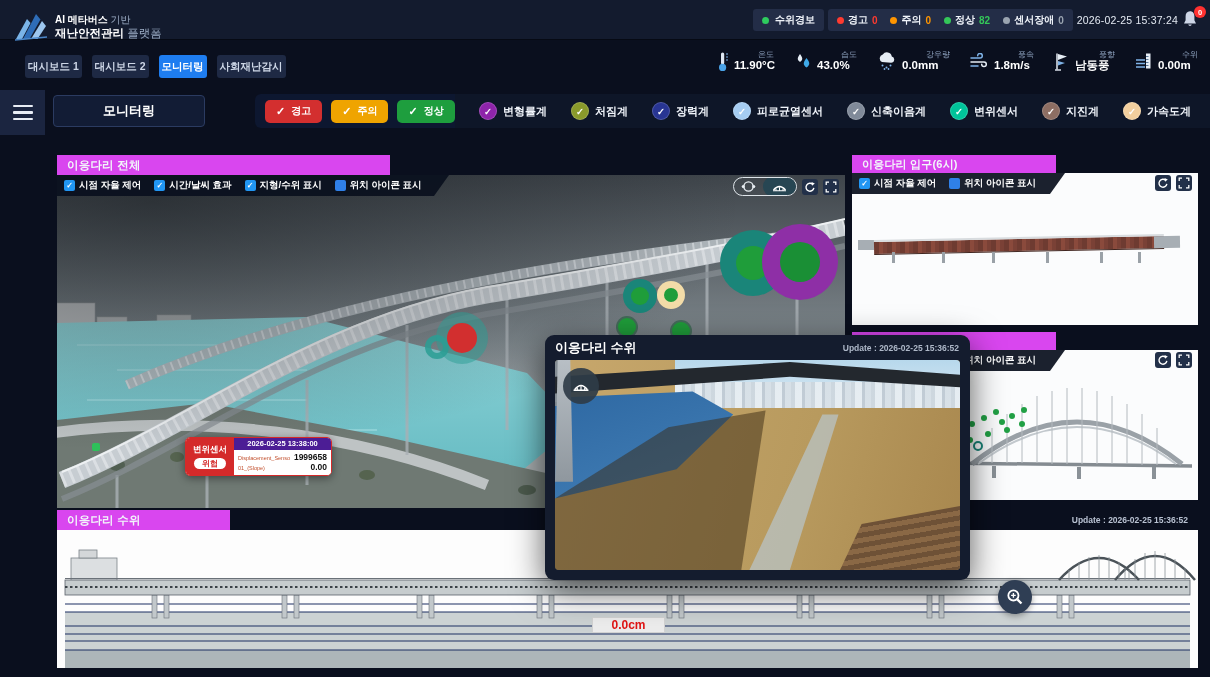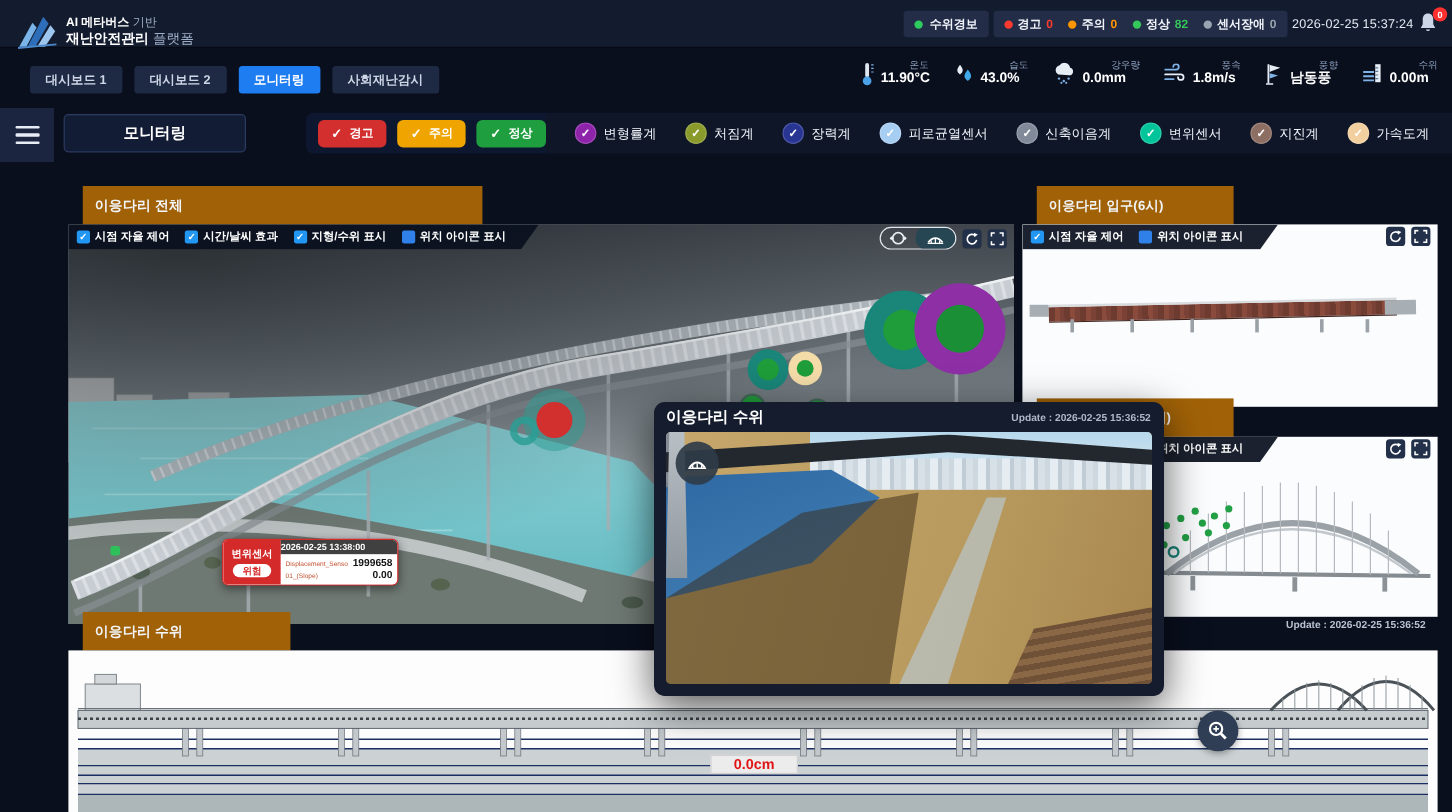--- a/index.html
+++ b/index.html
@@ -22,44 +22,44 @@
   .al-group { display:flex; gap:13px; }
   .al-item { display:flex; align-items:center; gap:4px; }
   .al-count { font-weight:bold; }
   .datetime { font-size:10.5px; color:#e3e9f2; letter-spacing:.2px; }
   .bell { position:relative; width:18px; height:20px; cursor:pointer; }
   .bell-badge { position:absolute; top:-4px; right:-6px; min-width:12px; height:12px; border-radius:6px; background:#ff3130; color:#fff; font-size:7.5px; font-weight:bold; display:flex; align-items:center; justify-content:center; padding:0 2px; }
 
   
   .tabrow { position:absolute; left:0; top:40px; width:1210px; height:50px; }
   .tabs { position:absolute; left:25px; top:15px; display:flex; gap:10px; }
-  .tab { height:23px; padding:0 13px; background:#1e2944; color:#cdd6e6; border:none; border-radius:3px; font-size:10.5px; font-weight:bold; font-family:inherit; cursor:pointer; }
+  .tab { height:23px; padding:0 3px; background:#1e2944; color:#cdd6e6; border:none; border-radius:3px; font-size:10.5px; font-weight:bold; font-family:inherit; cursor:pointer; }
   .tab.active { background:#1e7df0; color:#fff; }
   .weather { position:absolute; right:12px; top:10px; display:flex; align-items:center; gap:20px; }
   .w-item { display:flex; align-items:center; gap:5px; }
   .w-txt { display:flex; flex-direction:column; line-height:1.15; }
   .w-label { font-size:8px; color:#8fa3c0;margin-left:24px; }
   .w-value { font-size:11.5px; color:#fff; font-weight:bold; }
 
   
   .rail { position:absolute; left:0; top:90px; width:45px; height:45px; background:#1b2540; display:flex; align-items:center; justify-content:center; cursor:pointer; }
   .hamb { display:flex; flex-direction:column; gap:4px; }
   .hamb span { width:20px; height:2.5px; background:#e8edf5; border-radius:1px; }
   .page-title { position:absolute; left:53px; top:95px; width:152px; height:32px; background:#121c35; border:1px solid #2b3b61; border-radius:4px; display:flex; align-items:center; justify-content:center; font-size:13px; font-weight:bold; color:#fff; }
   .stat-filters { position:absolute; left:255px; top:94px; height:34px; background:#0d1730; border-radius:6px; display:flex; align-items:center; gap:9px; padding:0 10px; }
   .sf-btn { height:23px; border:none; border-radius:5px; display:flex; align-items:center; gap:6px; padding:0 11px; font-size:10px; font-weight:bold; color:#fff; font-family:inherit; cursor:pointer; }
   .sf-check { font-size:11px; font-weight:bold; color:#fff; }
   .sensor-bar { position:absolute; left:455px; top:94px; right:0; height:34px; background:#0e1628; display:flex; align-items:center; gap:24px; padding-left:24px; }
   .sn-item { display:flex; align-items:center; gap:6px; cursor:pointer; }
   .sn-circle { width:18px; height:18px; border-radius:50%; display:flex; align-items:center; justify-content:center; font-size:9.5px; font-weight:bold; color:#fff; box-shadow:0 0 0 1px rgba(255,255,255,.18) inset; }
-  .sn-label { font-size:11px; font-weight:normal; color:#f0f4fa; }
+  .sn-label { font-size:11px; font-weight:bold; color:#f0f4fa; }
 
   
   .panel { position:absolute; }
-  .p-title { height:20px; background:#a16207; display:flex; align-items:center; padding:16px 10px; font-size:11.5px; font-weight:bold; color:#f2f5fa; letter-spacing:.2px;margin-left:12px; }
+  .p-title { height:20px; background:#d946ef; display:flex; align-items:center; padding:4px 10px; font-size:11.5px; font-weight:bold; color:#f2f5fa; letter-spacing:.2px; }
   .p-body { position:relative; overflow:hidden; }
   .strip { position:absolute; left:0; top:0; height:21px; background:rgba(10,16,30,.93); display:flex; align-items:center; gap:13px; padding:0 20px 0 7px; clip-path:polygon(0 0,100% 0,calc(100% - 15px) 100%,0 100%); z-index:6; }
   .cb-item { display:flex; align-items:center; gap:4px; cursor:pointer; }
   .cb { width:11px; height:11px; border-radius:2px; background:#2196f3; color:#fff; font-size:8px; font-weight:bold; display:flex; align-items:center; justify-content:center; }
   .cb.un { background:#2f80e8; color:transparent; }
   .cb-label { font-size:9.5px; font-weight:bold; color:#fff; white-space:nowrap; }
   .icon-btn { width:16px; height:16px; background:#223049; border-radius:3px; display:flex; align-items:center; justify-content:center; cursor:pointer; }
   .icon-row { position:absolute; top:2px; right:6px; display:flex; align-items:center; gap:5px; z-index:7; }
 
   
@@ -71,29 +71,29 @@
   .tp-seg.on { background:#274653; border-radius:9px; width:33px; }
   .bubble { position:absolute; border-radius:50%; display:flex; align-items:center; justify-content:center; cursor:pointer; }
   .bubble .core { border-radius:50%; }
 
   
   .tooltip { position:absolute; left:128px; top:262px; width:147px; height:39px; display:flex; border:1.5px solid #d42a2a; border-radius:5px; overflow:hidden; background:#fff; z-index:30; box-shadow:0 2px 8px rgba(0,0,0,.45); }
   .tt-left { width:48px; background:#d42a2a; display:flex; flex-direction:column; align-items:center; justify-content:center; gap:2px; }
   .tt-type { font-size:8.5px; font-weight:bold; color:#fff; }
   .tt-status { background:#fff; color:#d42a2a; font-size:8px; font-weight:bold; border-radius:7px; padding:0 8px; line-height:11px; }
   .tt-right { flex:1; display:flex; flex-direction:column; }
-  .tt-time { background:#404040; color:#fff; font-size:7.5px; font-weight:bold; text-align:left; line-height:12px; height:12px; }
+  .tt-time { background:#4c1d95; color:#fff; font-size:7.5px; font-weight:bold; text-align:center; line-height:12px; height:12px; }
   .tt-body { flex:1; background:#fff; padding:1px 4px; display:flex; flex-direction:column; justify-content:center; }
   .tt-row { display:flex; justify-content:space-between; align-items:baseline; line-height:1.1; }
   .tt-name { font-size:5.5px; color:#c2502e; }
   .tt-val { font-size:8.5px; font-weight:bold; color:#111; }
 
   
   .panel-r1 { left:852px; top:155px; width:346px; height:170px; }
-  .panel-r1 .p-title, .panel-r2 .p-title { width:164px; height:18px; font-size:11px; }
+  .panel-r1 .p-title, .panel-r2 .p-title { width:204px; height:18px; font-size:11px; }
   .panel-r1 .p-body { height:152px; background:#fbfcfd; }
   .panel-r2 { left:852px; top:332px; width:346px; height:168px; }
   .panel-r2 .p-body { height:150px; background:#fbfcfd; }
   .deck1 { position:absolute; left:22px; top:64px; width:290px; height:15px; transform:rotate(-1.2deg); background:repeating-linear-gradient(90deg,#6e3b31 0 5px,#8a4a3c 5px 9px,#7a4136 9px 13px); border-top:2px solid #d8dcdf; border-bottom:1px solid #40241e; }
   .leg { position:absolute; width:3px; height:11px; background:#9aa1a7; top:79px; }
   .gblock { position:absolute; background:#a7aeb4; }
 
   
   .popup { position:absolute; left:545px; top:335px; width:425px; height:245px; background:#141c2e; border-radius:9px; box-shadow:0 10px 34px rgba(0,0,0,.65); z-index:60; }
   .popup-head { height:25px; display:flex; align-items:center; justify-content:space-between; padding:0 11px 0 10px; }

